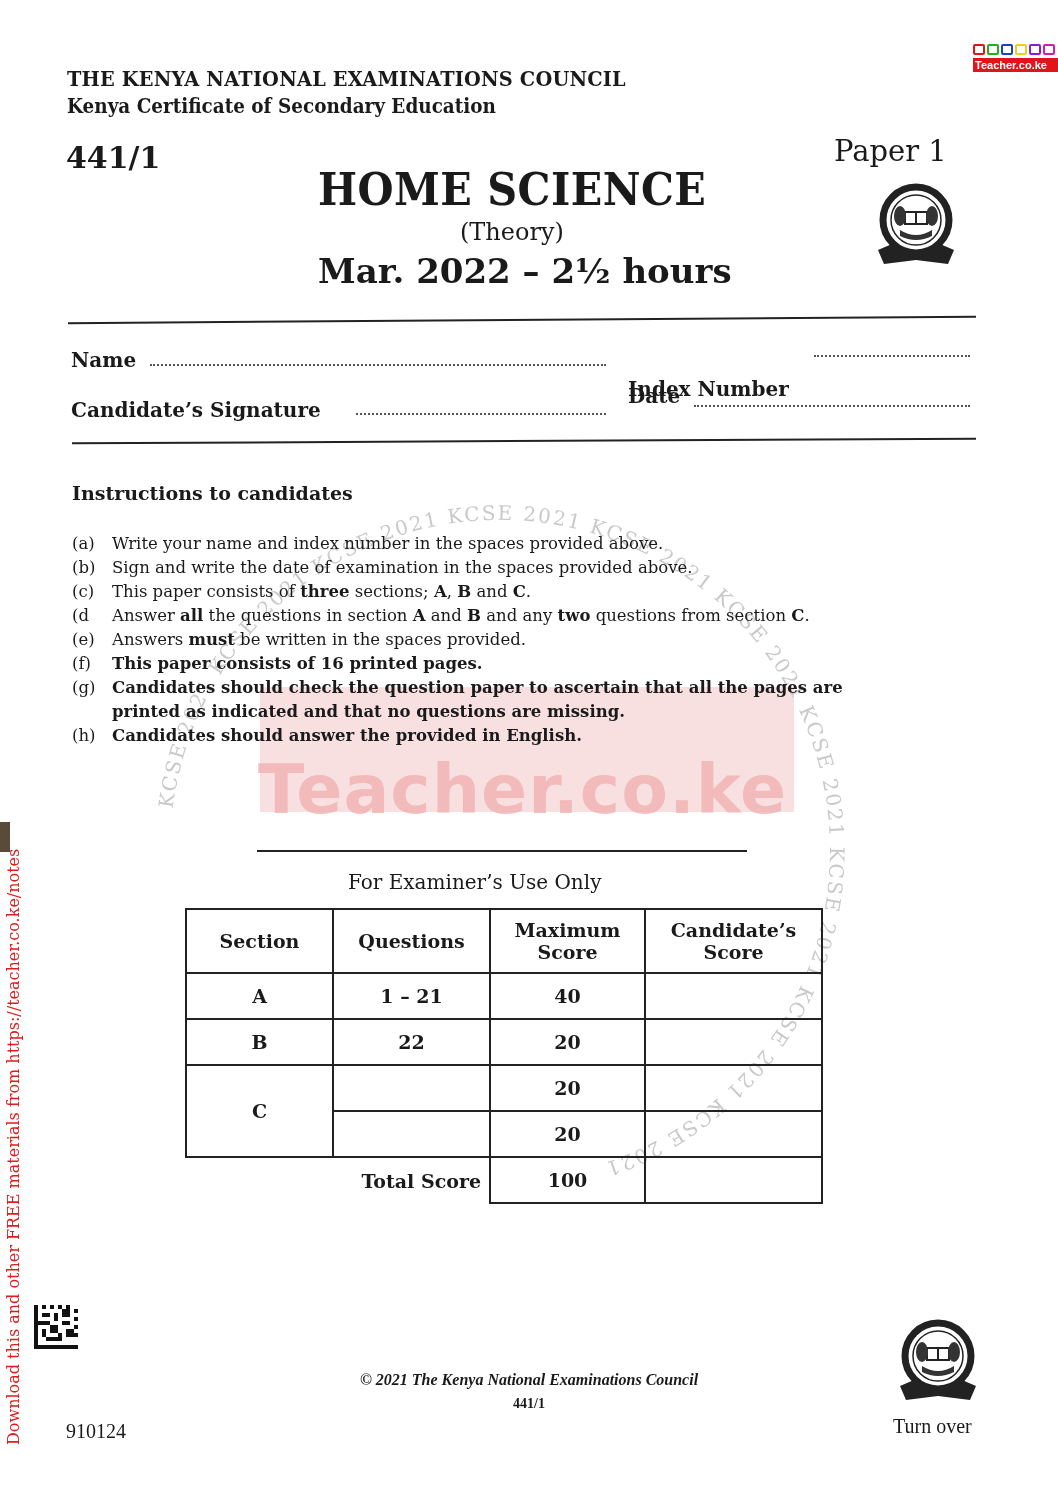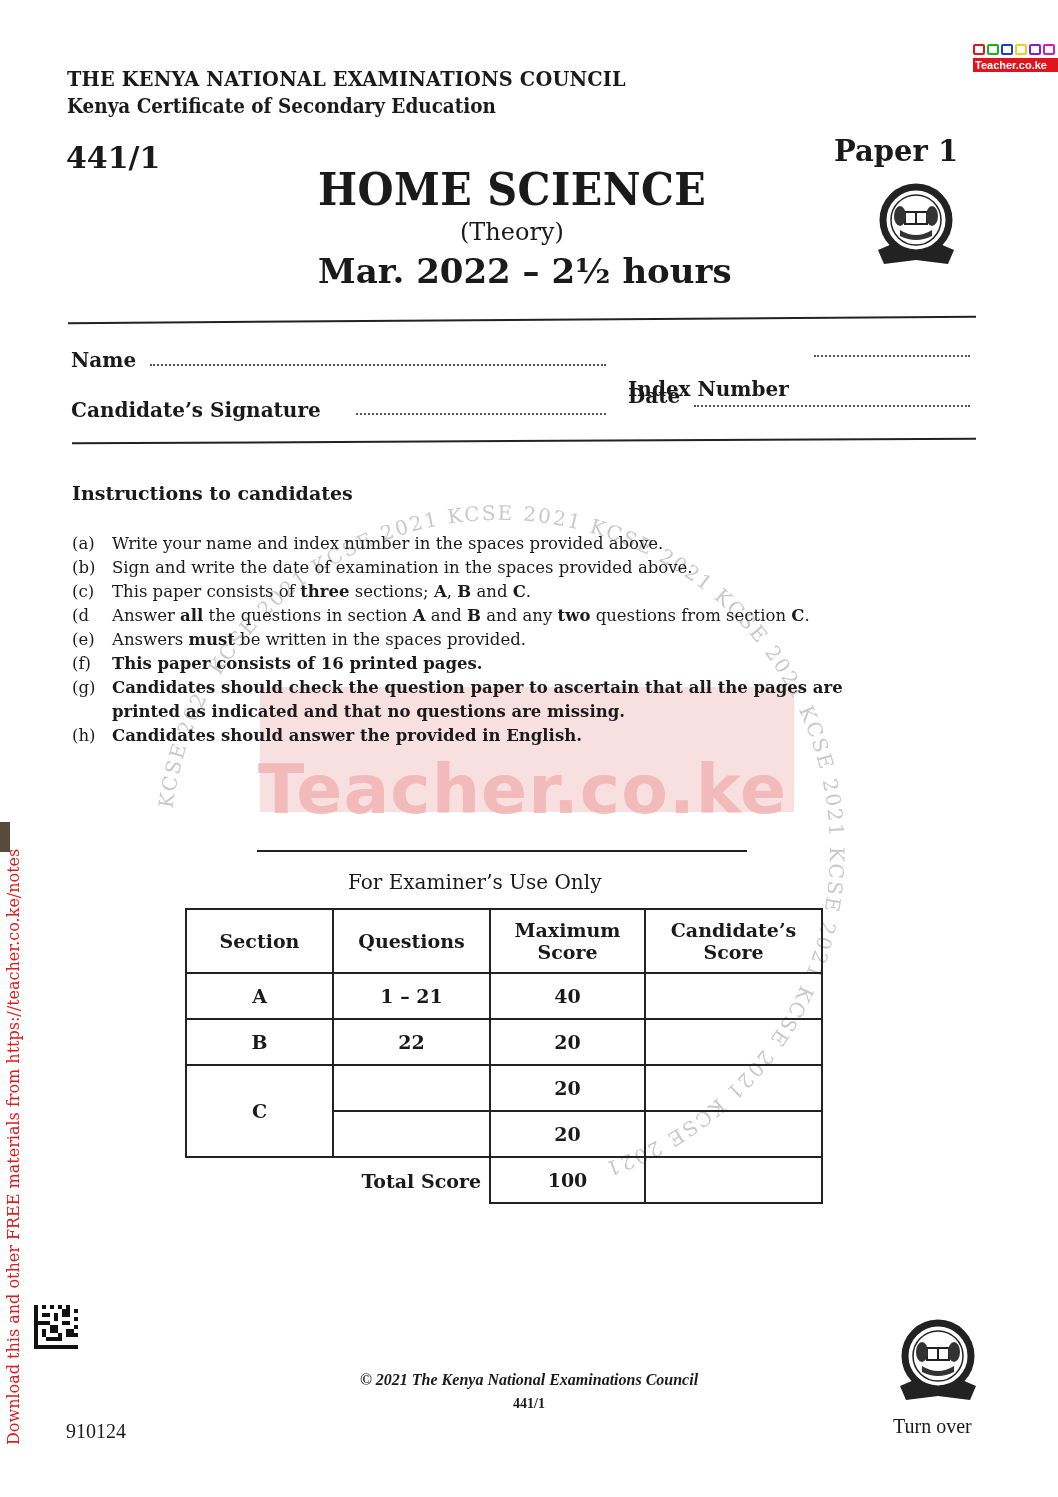--- a/index.html
+++ b/index.html
@@ -5,21 +5,21 @@
   html, body { margin: 0; padding: 0; background: #ffffff; }
   body { width: 1058px; height: 1497px; position: relative; overflow: hidden;
          font-family: "DejaVu Serif", serif; color: #1a1a1a; }
   .abs { position: absolute; }
 
   
   .council { left: 67px; top: 66px; font-family: "DejaVu Serif", serif; font-weight: bold;
              font-size: 21px; letter-spacing: 0.2px; transform: scaleX(0.92); transform-origin: left; }
   .kcse { left: 67px; top: 94px; font-weight: bold; font-size: 20px; transform: scaleX(0.92); transform-origin: left; }
   .code { left: 66px; top: 140px; font-weight: bold; font-size: 30px; }
-  .paper { left: 834px; top: 134px; font-weight: bold; font-size: 29px; text-align: center; }
+  .paper { left: 834px; top: 134px; font-weight: normal; font-size: 29px; text-align: center; }
   .subject { left: 318px; top: 164px; font-weight: bold; font-size: 44px; letter-spacing: 0.5px; transform: scaleX(0.94); transform-origin: left; }
   .theory { left: 460px; top: 218px; font-size: 24px; }
   .datetime { left: 318px; top: 251px; font-weight: bold; font-size: 34px; }
 
   .logo-teacher { left: 973px; top: 44px; width: 86px; }
   .logo-books { display: flex; gap: 2px; height: 13px; margin-bottom: 1px; }
   .logo-books span { display: block; width: 12px; height: 11px; border: 2px solid; box-sizing: border-box; border-radius: 2px; }
   .logo-bar { background: #e0141b; color: #fff; font-family: "Liberation Sans", sans-serif; font-weight: bold;
               font-size: 11px; padding: 1px 2px; white-space: nowrap; }
 

